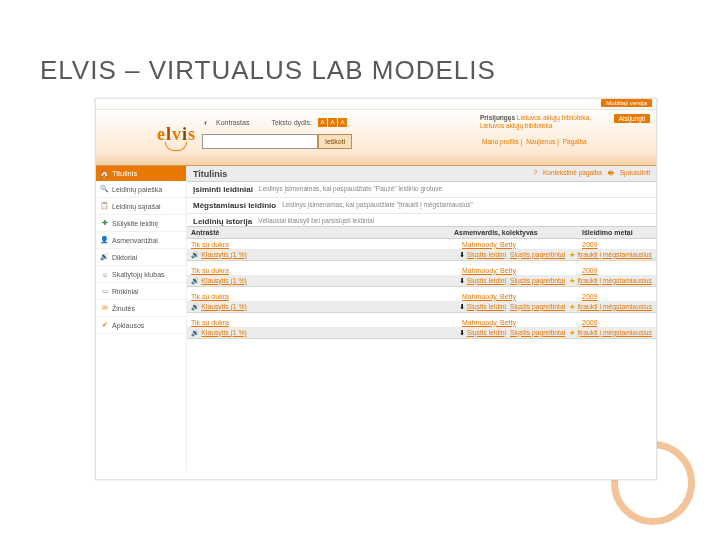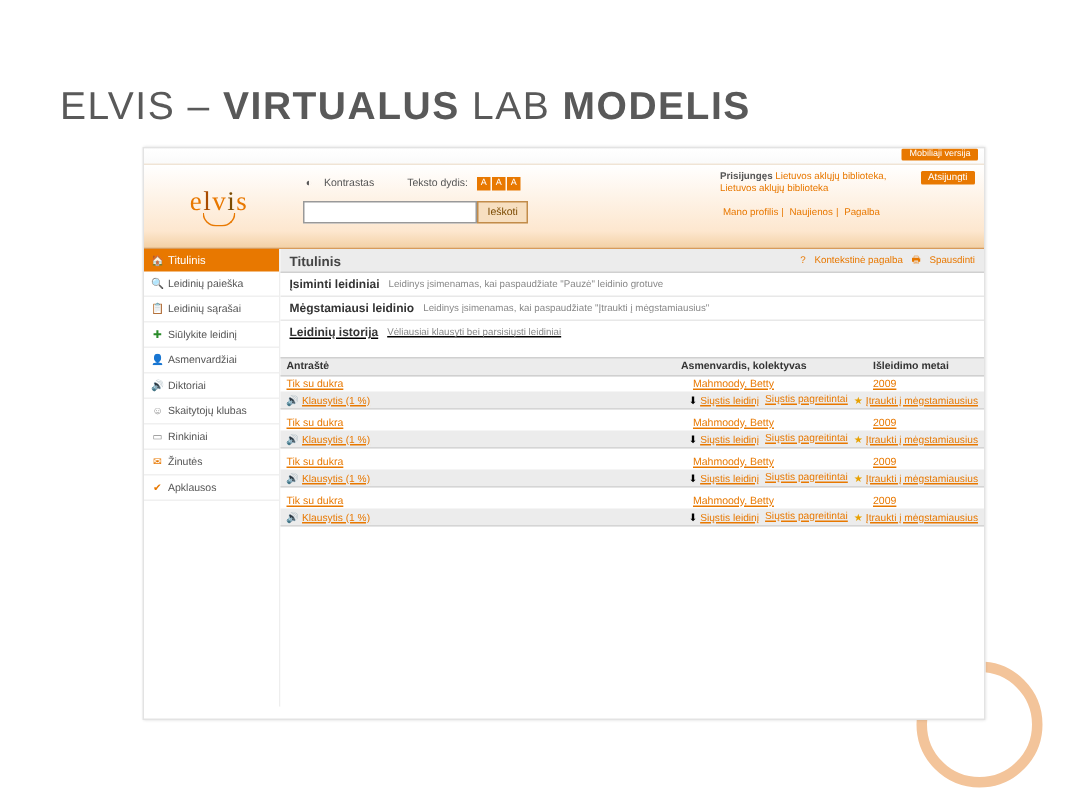--- a/index.html
+++ b/index.html
@@ -1,24 +1,24 @@
 <!DOCTYPE html>
 <html><head>
 <meta charset="utf-8">
 <style>
 body { margin:0; font-family: Arial, sans-serif; background:#fff; width:720px; height:540px; overflow:hidden; position:relative; }
 .slide { position:relative; width:720px; height:540px; }
 .title { position:absolute; top:55px; left:40px; font-size:26px; color:#595959; letter-spacing:1px; }
-.title .thin { font-variant:small-caps; font-weight:700; }
+.title .thin { font-variant:small-caps; font-weight:400; }
 .circle { position:absolute; bottom:15px; right:25px; width:70px; height:70px; border:7px solid #f3c49a; border-radius:50%; }
 .shot { position:absolute; top:98px; left:95px; width:560px; height:380px; border:1px solid #e3e3e3; background:#fff; box-shadow:0 0 2px rgba(0,0,0,.15); overflow:hidden; font-size:7px; }
 .topstrip { height:10px; background:linear-gradient(#fff,#fafafa); border-bottom:1px solid #f0e4d5; position:relative; }
 .mobile { position:absolute; right:4px; top:0; background:#e87800; color:#fff; font-size:6px; padding:1px 5px; border-radius:1px; }
 .header { height:55px; background:linear-gradient(#fff 0%, #fde7cf 80%, #f3d1a6 100%); border-bottom:1px solid #d89b5a; display:flex; }
-.logo-wrap { width:100px; display:flex; align-items:center; justify-content:center; }
+.logo-wrap { width:100px; display:flex; align-items:center; justify-content:flex-end;font-weight:bold; }
 .logo { font-family: Georgia, serif; font-size:18px; letter-spacing:1px; }
 .logo .e { color:#e87800; } .logo .l { color:#a94b00; } .logo .v { color:#e87800; } .logo .i { color:#7a4a00; } .logo .s { color:#e87800; }
 .logo-smile { width:20px; height:8px; border:1.5px solid #e87800; border-top:none; border-radius:0 0 12px 12px; margin:-3px auto 0; }
 .header-main { flex:1; padding:4px 6px; }
 .hrow { display:flex; align-items:center; gap:6px; height:16px; }
 .hrow .lbl { color:#555; font-size:7px; }
 .AAA { display:flex; gap:1px; }
 .AAA span { background:#e87800; color:#fff; width:9px; height:9px; line-height:9px; text-align:center; font-size:6px; }
 .searchbox { display:flex; align-items:center; margin-top:4px; }
 .searchbox input { width:110px; height:11px; border:1px solid #999; font-size:7px; }
@@ -33,21 +33,21 @@
 .sidebar { width:90px; background:#fff; border-right:1px solid #eee; }
 .side-home { background:#e87800; color:#fff; font-size:7.5px; padding:3px 5px; display:flex; align-items:center; gap:3px; }
 .side-item { padding:4px 5px; border-bottom:1px solid #f0f0f0; display:flex; align-items:center; gap:3px; color:#555; font-size:7px; }
 .icon-sm { width:8px; height:8px; display:inline-flex; align-items:center; justify-content:center; font-size:7px; }
 .content { flex:1; background:#fff; }
 .ctitle-row { display:flex; align-items:center; background:#ececec; border-bottom:1px solid #d0d0d0; padding:2px 6px; }
 .ctitle-row h1 { font-size:9px; color:#444; margin:0; flex:1; }
 .ctitle-row .right-actions { font-size:6.5px; color:#e87800; }
 .ctitle-row .right-actions span { margin-left:4px; }
 .section { padding:3px 6px; border-bottom:1px solid #e8e8e8; }
-.section-h { display:flex; align-items:center; gap:6px; }
+.section-h { display:flex; gap:6px; }
 .section-h b { font-size:8px; color:#333; }
 .section-h .note { font-size:6.5px; color:#888; }
 .colhdr { display:flex; background:#ececec; border-top:1px solid #d0d0d0; border-bottom:1px solid #d0d0d0; }
 .colhdr div { font-size:7px; color:#333; font-weight:bold; padding:2px 4px; }
 .col1 { flex:1; }
 .col2 { width:120px; }
 .col3 { width:70px; }
 .row1 { display:flex; padding:1.5px 4px; font-size:7px; }
 .row1 a { color:#e87800; text-decoration:underline; }
 .row2 { display:flex; background:#ececec; padding:1.5px 4px; font-size:6.8px; border-bottom:1px solid #d5d5d5; gap:4px; }
@@ -168,21 +168,21 @@
         </div>
           </div>
 
         <div class="section">
             <div class="section-h">
           <b>Mėgstamiausi leidinio</b>
           <span class="note">Leidinys įsimenamas, kai paspaudžiate "Įtraukti į mėgstamiausius"</span>
         </div>
           </div>
 
-        <div class="section" style="padding-bottom:12px;border-bottom:0;text-decoration:underline;">
+        <div class="section" style="padding-bottom:0;border-bottom:0;">
             <div class="section-h">
           <b>Leidinių istorija</b>
           <span class="note">Vėliausiai klausyti bei parsisiųsti leidiniai</span>
         </div>
           </div>
 
         <div class="colhdr">
           <div class="col1">Antraštė</div>
           <div class="col2">Asmenvardis, kolektyvas</div>
           <div class="col3">Išleidimo metai</div>

